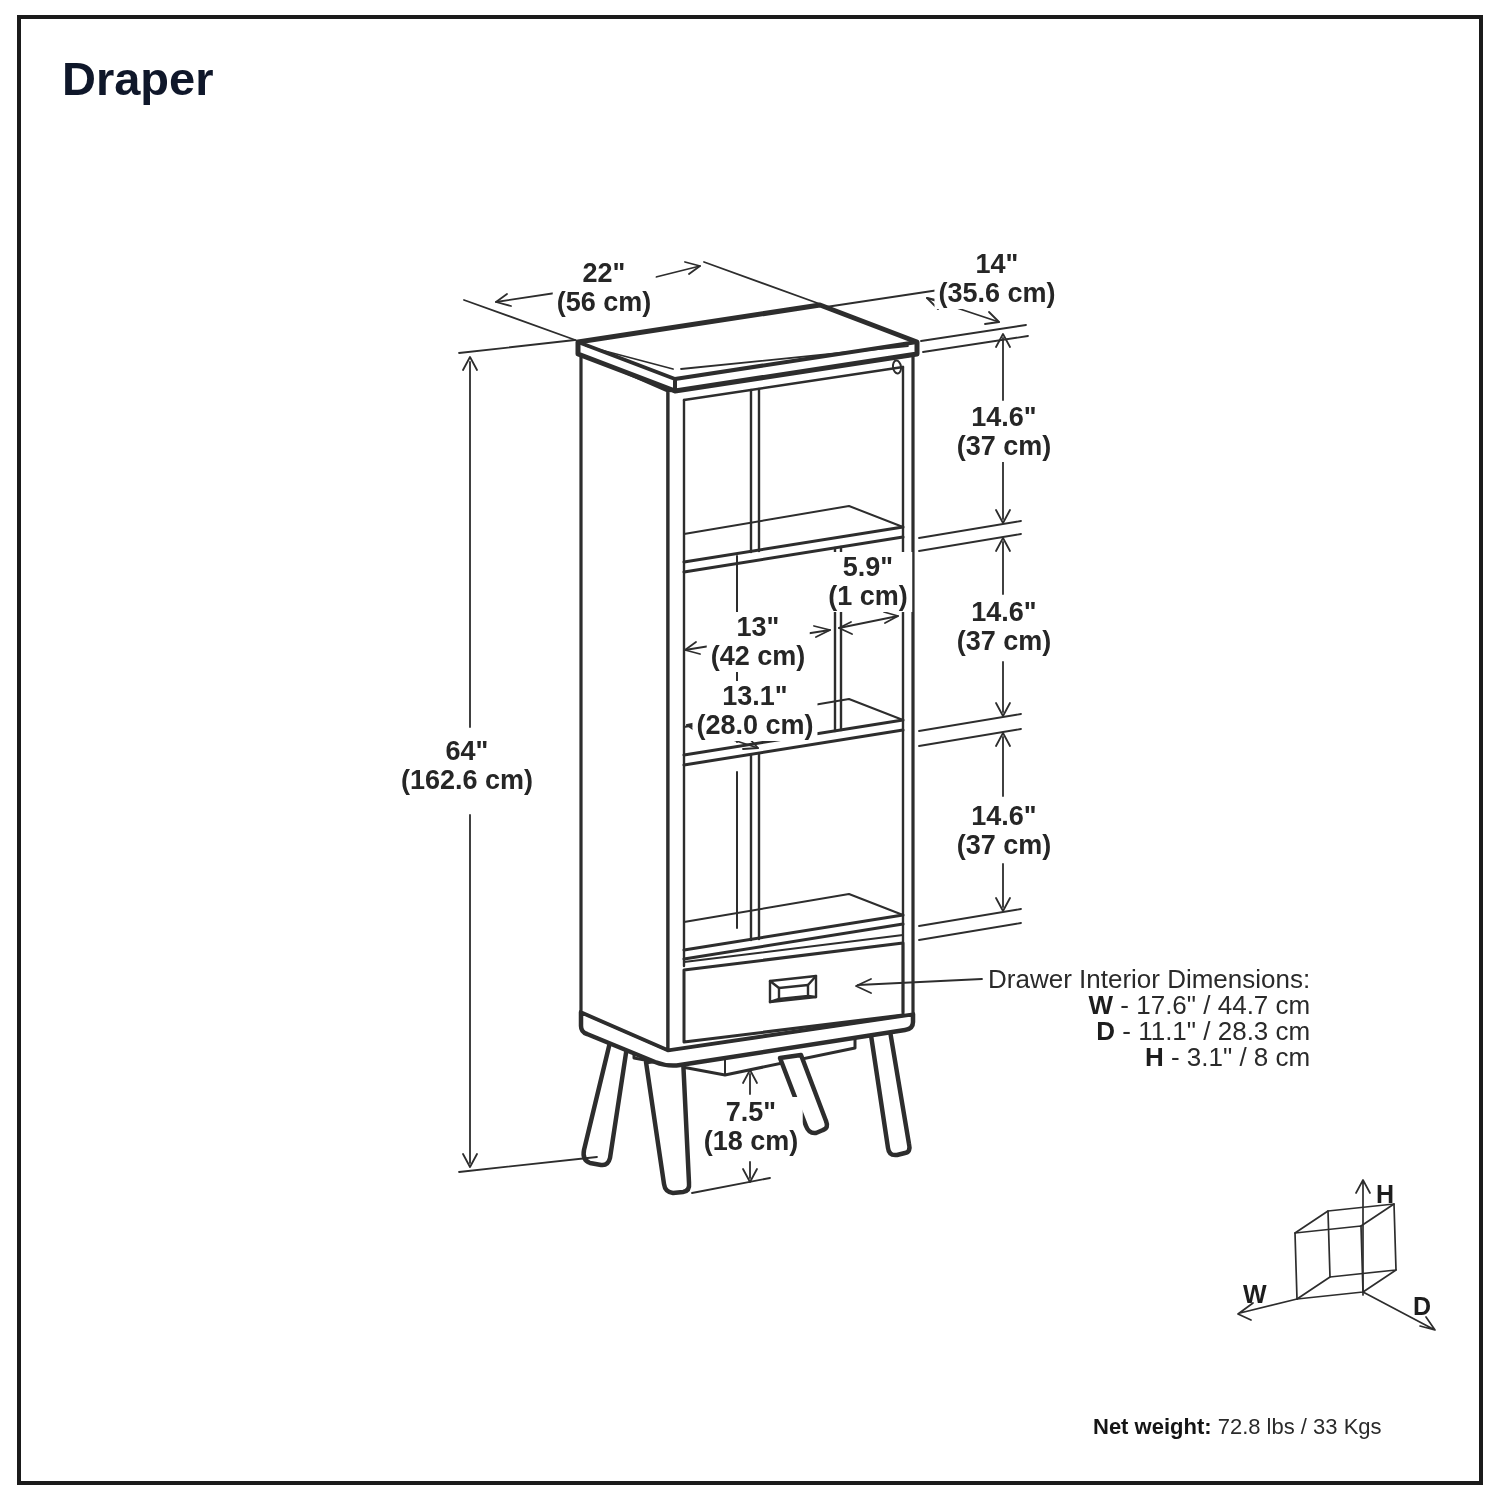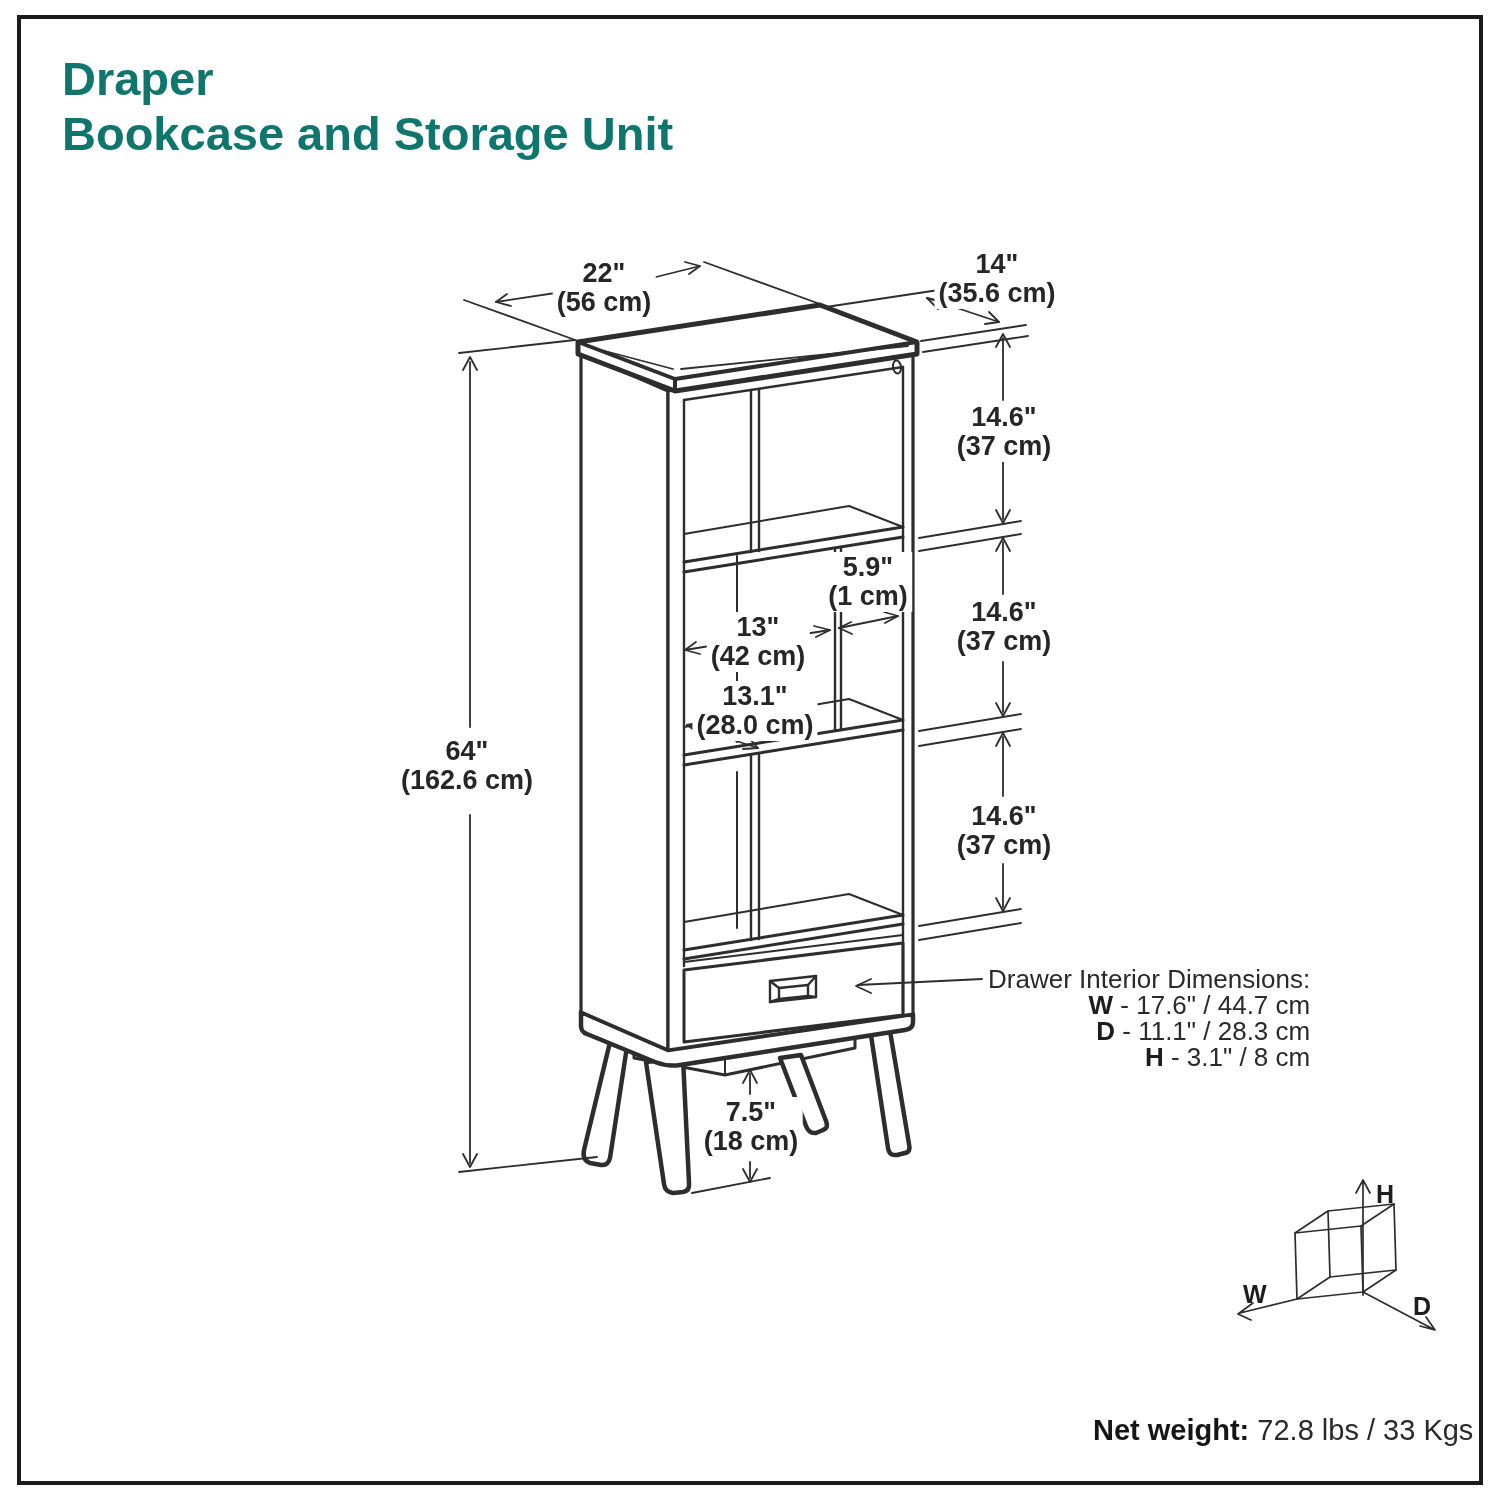--- a/index.html
+++ b/index.html
@@ -1,36 +1,35 @@
 <!DOCTYPE html>
 <html><head>
 <meta charset="utf-8">
 <style>
   html,body{margin:0;padding:0;background:#fff;}
   body{width:1500px;height:1500px;position:relative;font-family:"Liberation Sans",sans-serif;}
   .page{position:absolute;inset:0;background:#fff;overflow:hidden;}
   .page-border{position:absolute;left:17px;top:15px;right:17px;bottom:15px;border:4px solid #1b1b1b;}
-  .title{position:absolute;left:62px;top:52px;font-size:47px;font-weight:bold;color:#0f766e;line-height:1.16;letter-spacing:0;}
+  .title{position:absolute;left:62px;top:52px;font-size:47px;font-weight:bold;color:#0f172a;line-height:1.16;letter-spacing:0;}
   svg{position:absolute;left:0;top:0;}
   .dim{position:absolute;transform:translateX(-50%);text-align:center;font-size:27px;font-weight:bold;color:#262626;line-height:1.08;background:#fff;padding:1px 4px;white-space:nowrap;}
   .drawer-note{position:absolute;left:988px;top:966px;font-size:26px;color:#2a2a2a;line-height:26px;white-space:nowrap;text-align:right;}
   .drawer-note b{color:#1d1d1d;}
-  .net-weight{position:absolute;left:1093px;top:1414px;font-size:29px;color:#2a2a2a;white-space:nowrap;}
+  .net-weight{position:absolute;left:1093px;top:1414px;font-size:22px;color:#2a2a2a;white-space:nowrap;}
   .net-weight b{color:#151515;}
   .axis-label{position:absolute;font-size:25px;font-weight:bold;color:#1d1d1d;}
 </style>
 </head>
 <body>
 
 <div class="page">
   <div class="page-border"></div>
 
   <div class="title">
     <div>Draper</div>
-    <div>Bookcase and Storage Unit</div>
   </div>
 
   <svg width="1500" height="1500" viewBox="0 0 1500 1500" fill="none" stroke="#2d2d2d" stroke-linecap="round" stroke-linejoin="round">
 
     <g stroke-width="3">
       <path d="M634,1036 V1058 L725,1075 L855,1048 V1028" fill="#fff"></path>
       <path d="M725,1075 V1055 L855,1028" stroke-width="2"></path>
     </g>
     <g stroke-width="4.5" fill="#ffffff">
       <path d="M611,1038 L584,1150 Q582,1160 590,1163 L601,1165 Q608,1166 610,1158 L628,1040 Z"></path>

